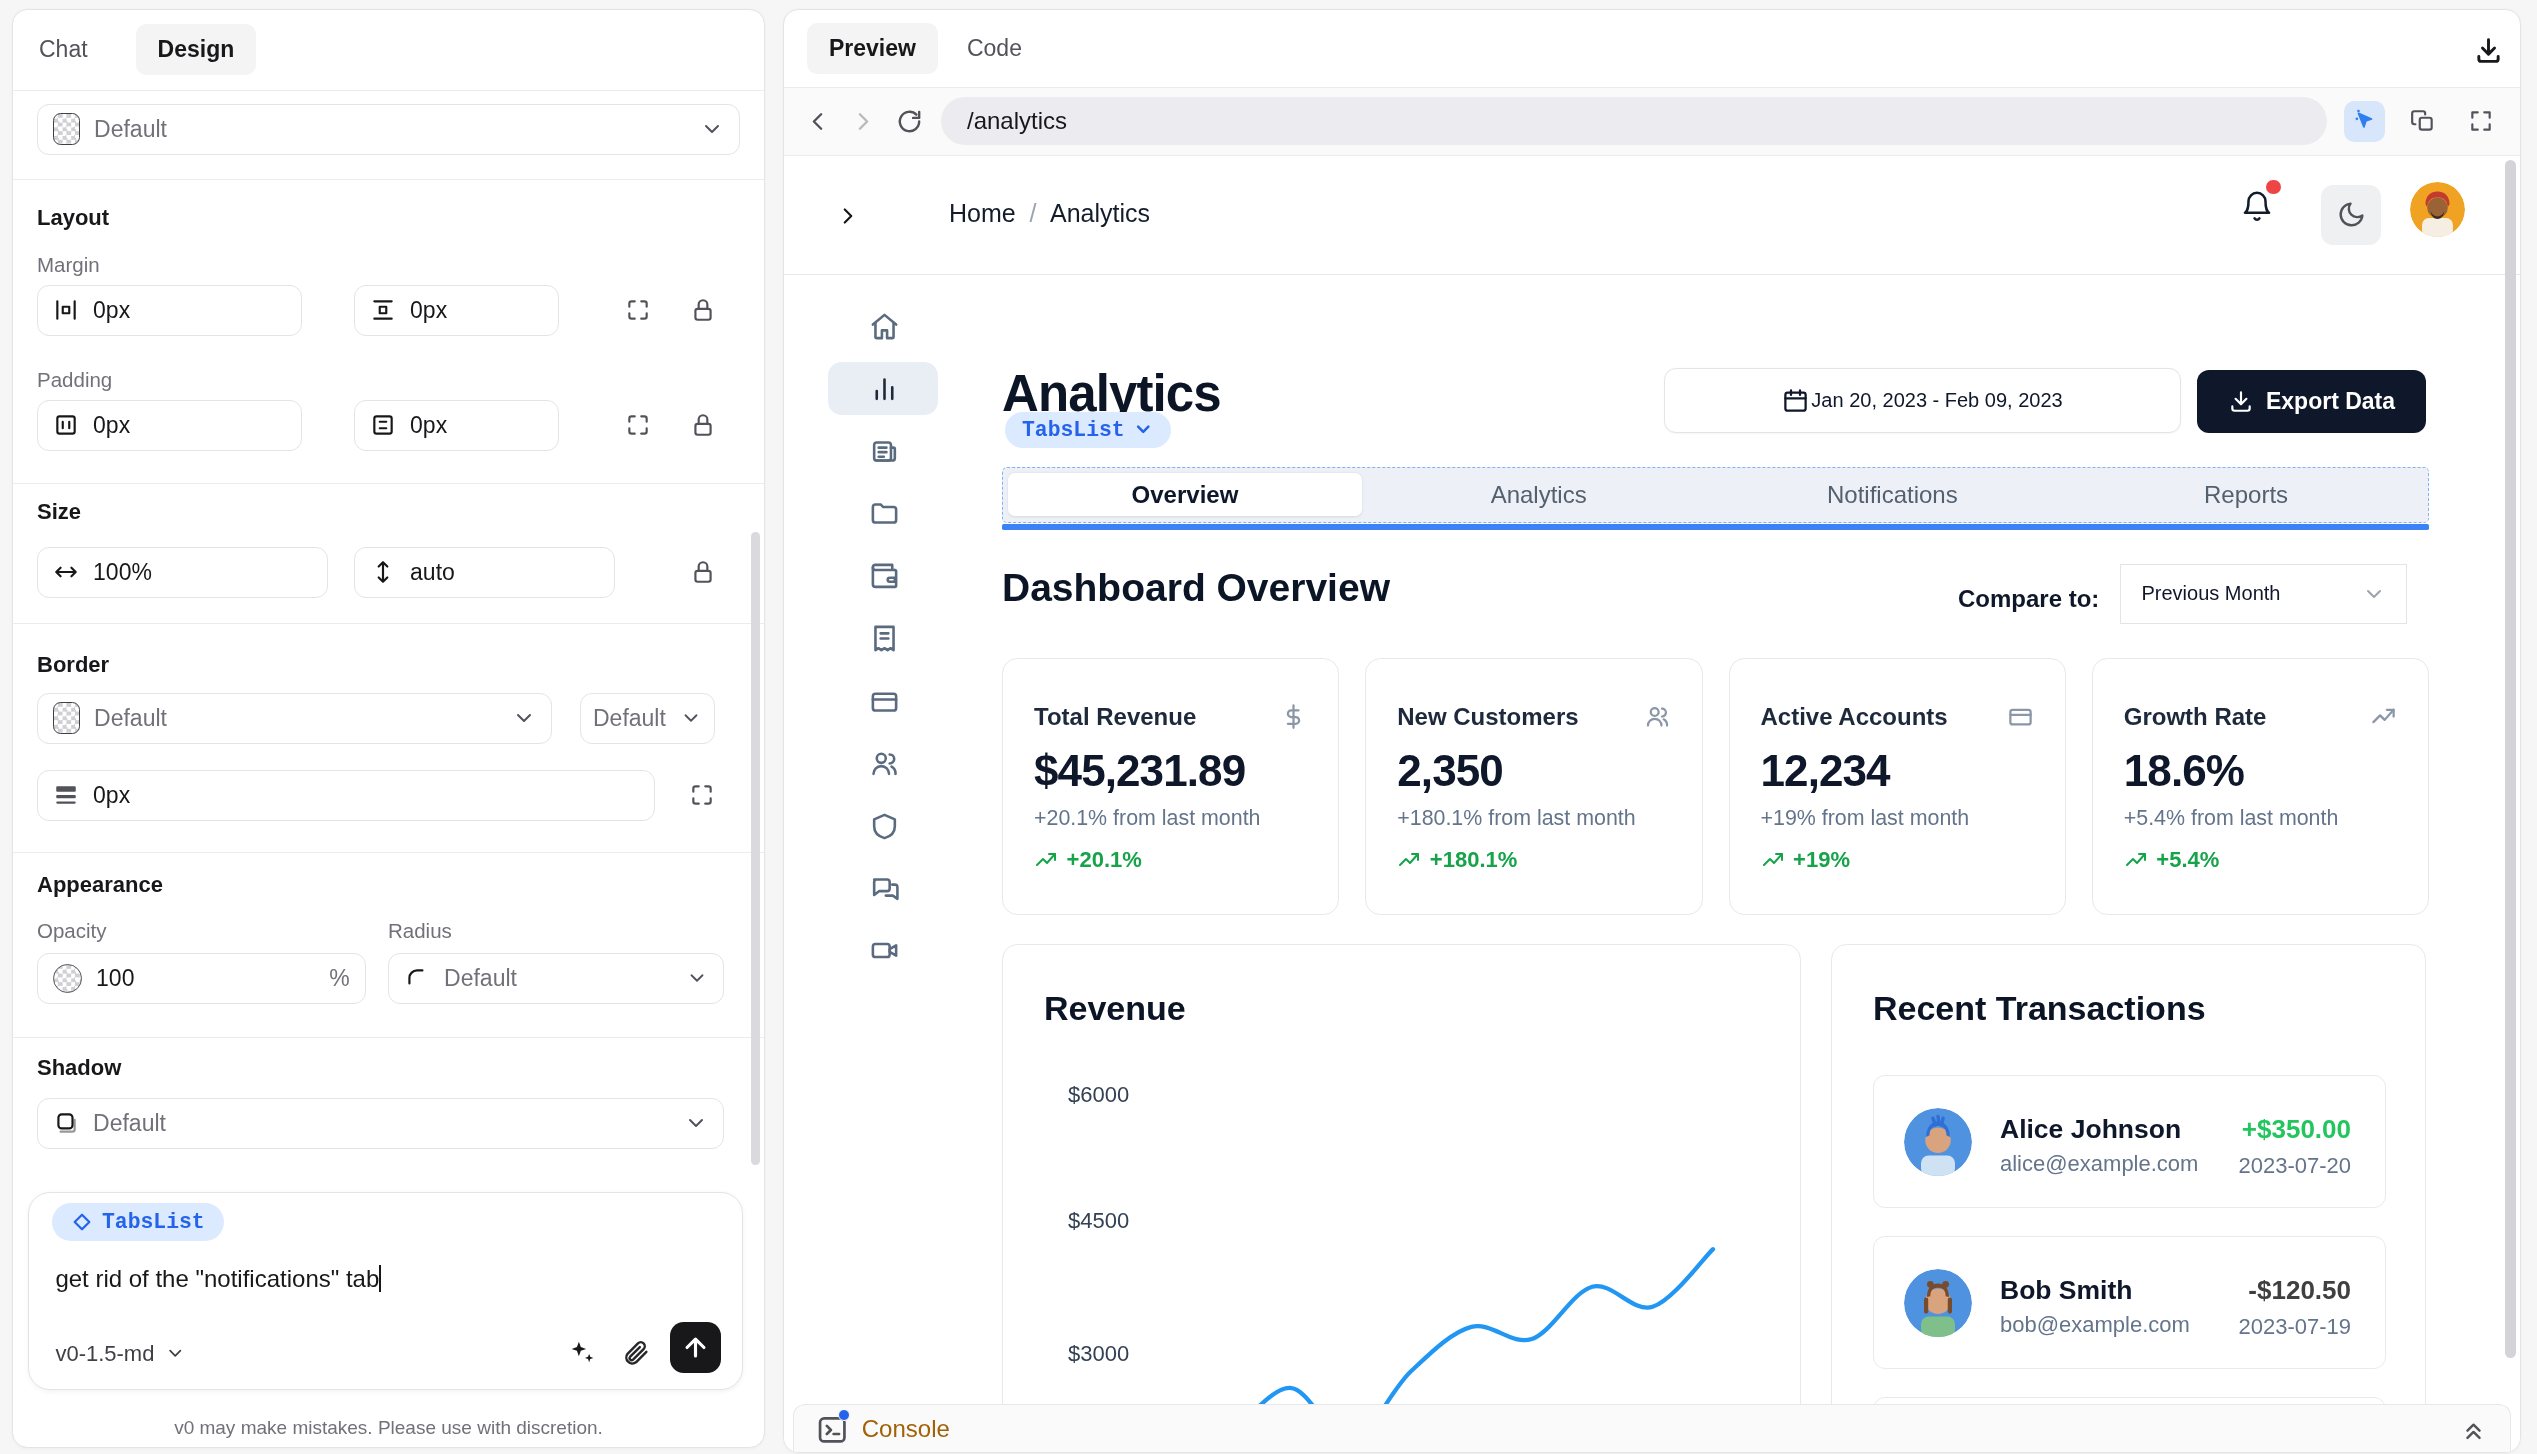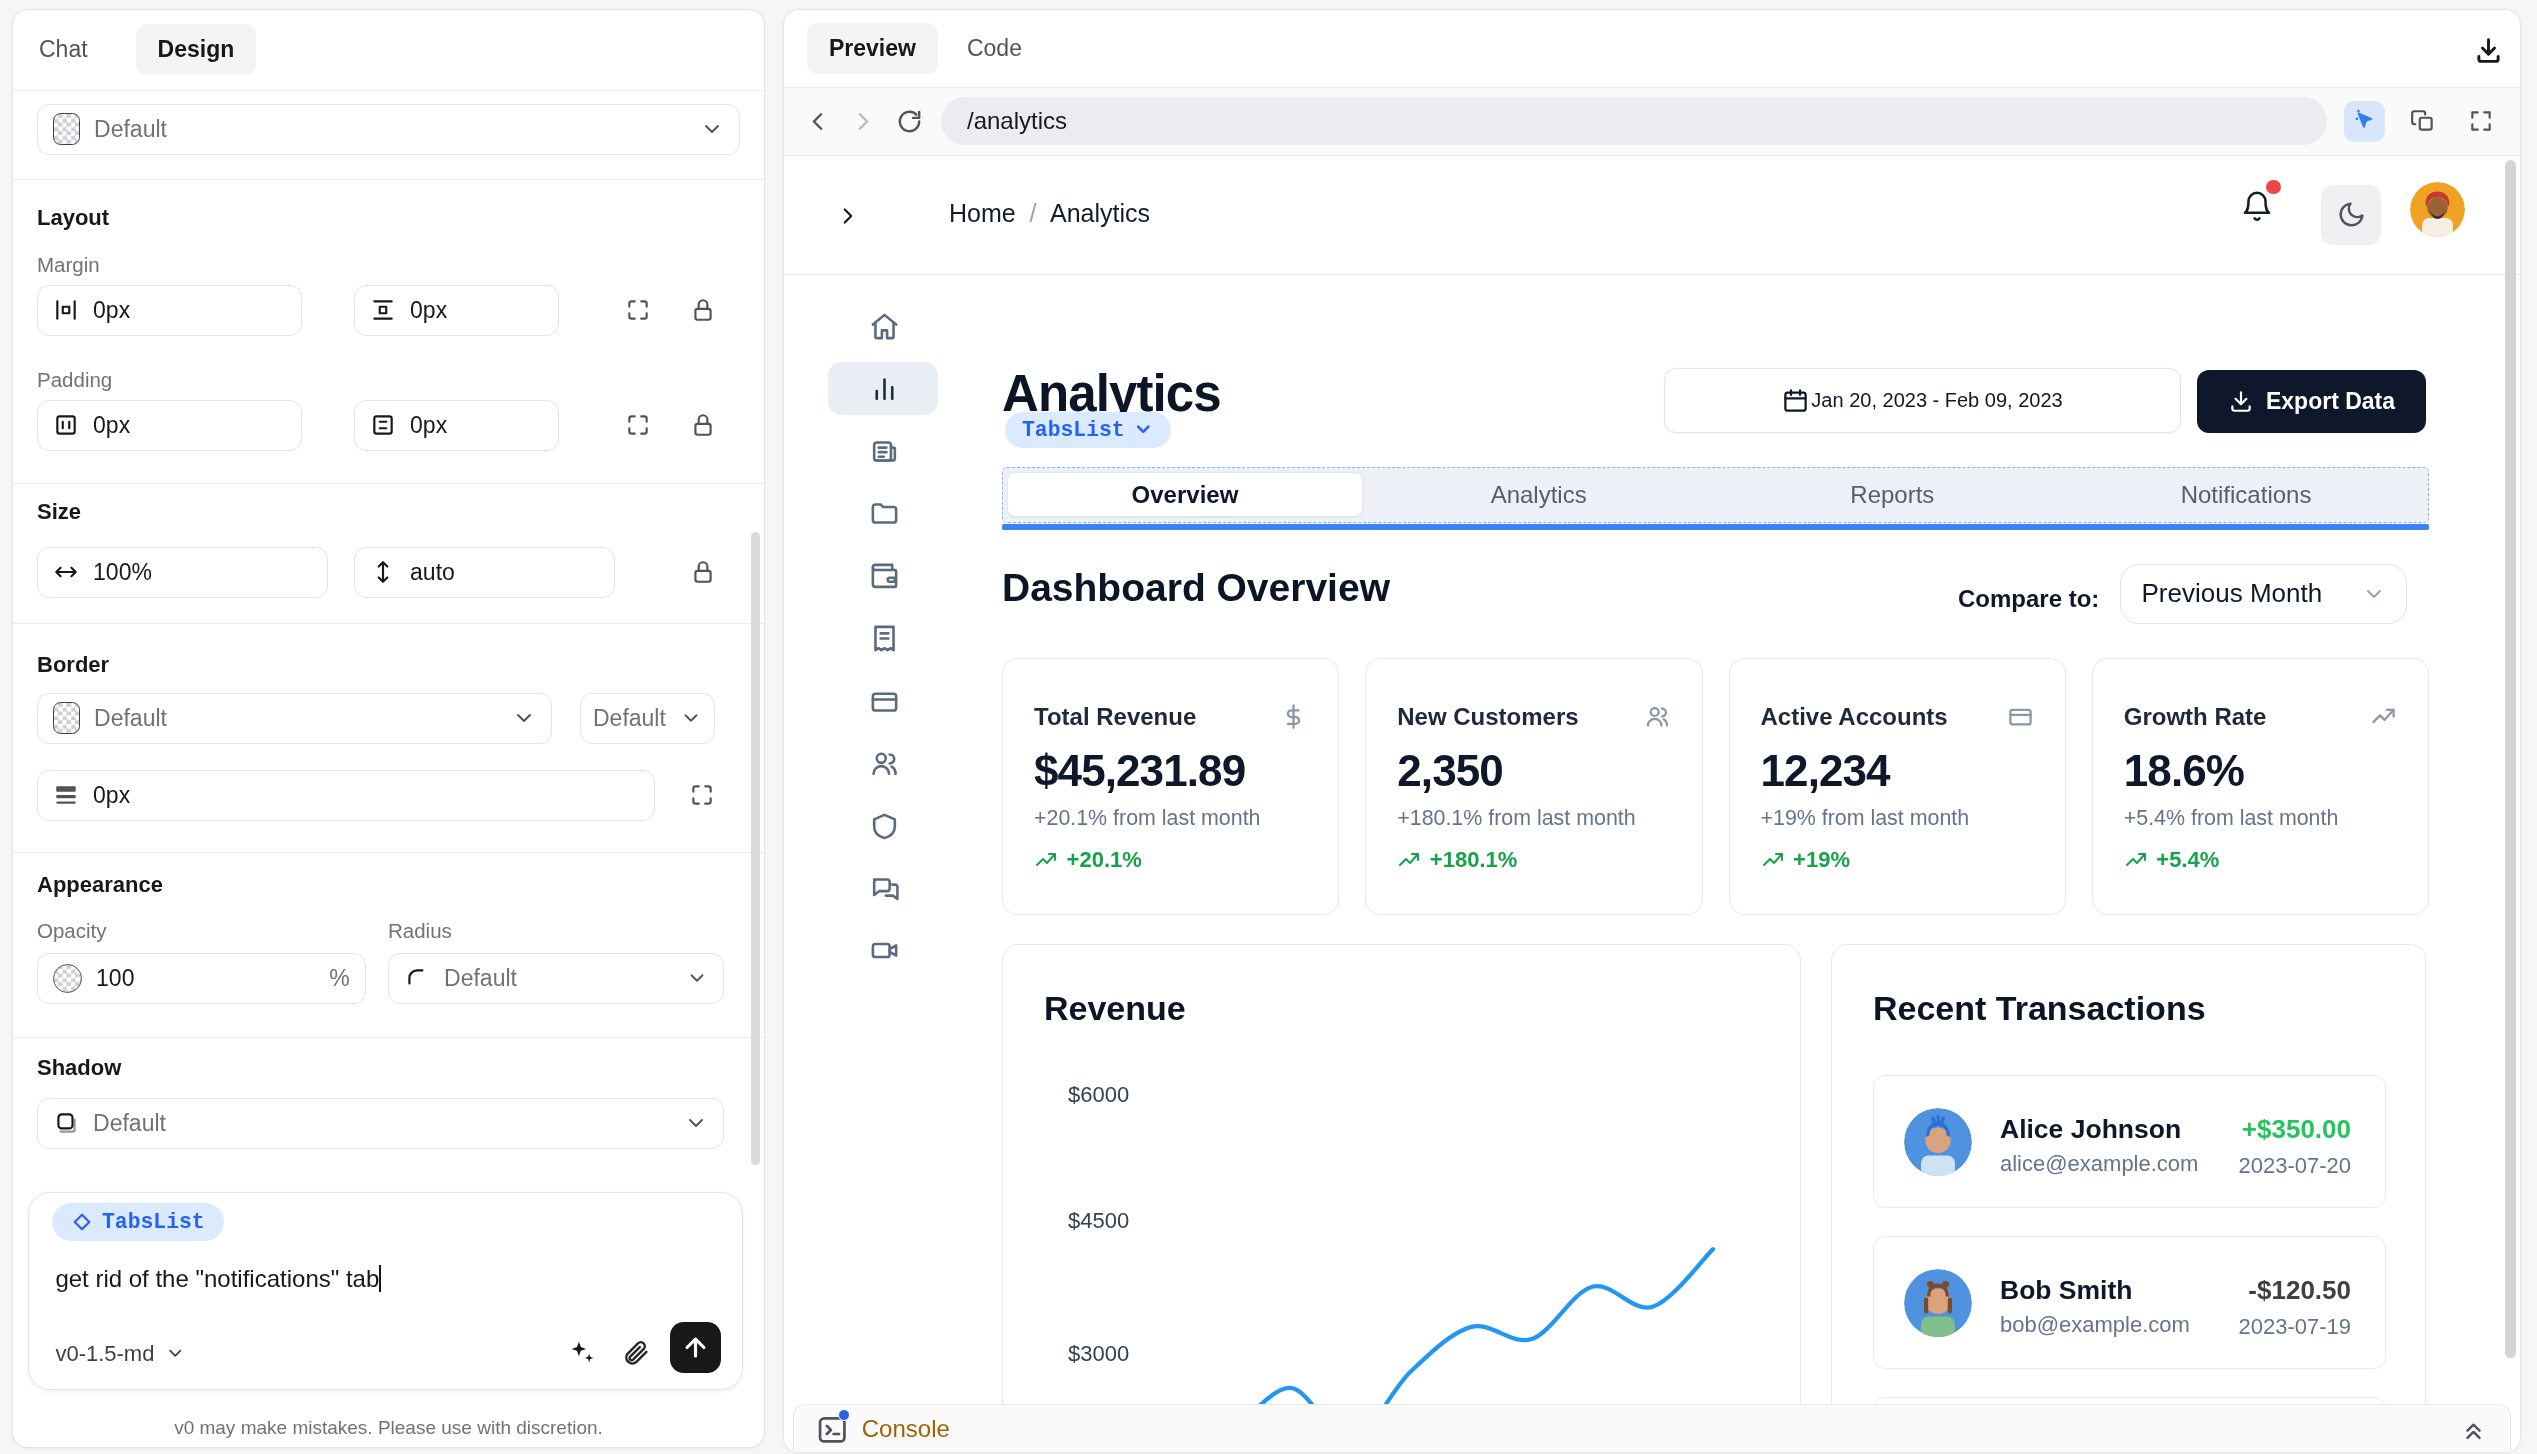--- a/index.html
+++ b/index.html
@@ -63,21 +63,21 @@
   .sel-badge { position:absolute; left:221px; top:137px; height:36px; background:#dbeafe; border-radius:18px; display:flex; align-items:center; gap:8.6px; padding:0 17px; color:#2563eb; font-family:"Liberation Mono", monospace; font-size:21.4px; font-weight:700; z-index:5; }
   .date-btn { position:absolute; left:880px; top:93px; width:517px; height:65px; background:#fff; border:0.9px solid #e4e4e7; border-radius:12px; display:flex; align-items:center; justify-content:center; gap:2px; font-size:20px; color:#0f172a; box-shadow:0 0.9px 1.7px rgba(0,0,0,.04); }
   .export-btn { position:absolute; left:1413px; top:95px; width:229px; height:63px; background:#0f172a; border-radius:12px; display:flex; align-items:center; justify-content:center; gap:12px; color:#fff; font-size:23px; font-weight:600; }
   .tabslist-wrap { position:absolute; left:218px; top:192px; width:1427px; }
   .tabslist { border:1.7px dashed #7fb3f7; background:#edf1f7; border-radius:5.1px; height:56px; display:flex; align-items:center; padding:5.1px; }
   .tabtrig { flex:1; height:43px; display:flex; align-items:center; justify-content:center; font-size:24px; color:#55606e; border-radius:6.8px; }
   .tabtrig.active { background:#fff; color:#0f172a; font-weight:600; box-shadow:0 0.9px 2.6px rgba(0,0,0,.1); }
   .sel-underline { height:6px; background:#3b82f6; margin-top:1.7px; border-radius:1.7px; }
   .sec-head { position:absolute; left:218px; top:291px; font-size:39px; font-weight:800; color:#0b1526; }
   .compare-label { position:absolute; left:1174px; top:310px; font-size:24px; font-weight:600; color:#0f172a; }
-  .compare-sel { position:absolute; left:1336px; top:289px; width:287px; height:60px; background:#fff; border:0.9px solid #e4e4e7; border-radius:19px; display:flex; align-items:center; padding:0 20.5px; font-size:26px; color:#0f172a; }
+  .compare-sel { position:absolute; left:1336px; top:289px; width:287px; height:60px; background:#fff; border:0.9px solid #e4e4e7; border-radius:0; display:flex; align-items:center; padding:0 20.5px; font-size:20px; color:#0f172a; }
   .stats { position:absolute; left:218px; top:383px; width:1427px; display:flex; gap:26px; }
   .stat-card { flex:1; height:257px; background:#fff; border:0.9px solid #e6e8ec; border-radius:15.4px; position:relative; padding:44px 31px 0 31px; }
   .stat-title-row { display:flex; align-items:center; justify-content:space-between; font-size:24px; font-weight:600; color:#1e293b; }
   .stat-ic { width:27px; height:27px; color:#8b97a6; }
   .stat-value { margin-top:15.4px; font-size:44px; font-weight:800; color:#0f172a; letter-spacing:-0.9px; }
   .stat-sub { margin-top:10.3px; font-size:21.4px; color:#64748b; }
   .stat-delta { margin-top:15.4px; display:flex; align-items:center; gap:8.6px; font-size:22px; font-weight:600; color:#16a34a; }
   .chart-card { position:absolute; left:218px; top:669px; width:799px; height:479px; background:#fff; border:0.9px solid #e6e8ec; border-radius:15.4px; overflow:hidden; }
   .card-h { position:absolute; left:41px; top:44px; font-size:34px; font-weight:800; color:#0b1526; }
   .ytick { position:absolute; left:65px; font-size:22px; color:#334155; }
@@ -462,22 +462,22 @@
       <svg class="ic" width="26" height="26" viewBox="0 0 24 24">
           <path d="M12 4v10M7 10l5 5 5-5M4 17v2a2 2 0 0 0 2 2h12a2 2 0 0 0 2-2v-2"></path>
         </svg>
       <span>Export Data</span>
     </div>
 
     <div class="tabslist-wrap">
       <div class="tabslist">
         <div class="tabtrig active">Overview</div>
         <div class="tabtrig">Analytics</div>
+        <div class="tabtrig">Notifications</div>
         <div class="tabtrig">Reports</div>
-        <div class="tabtrig">Notifications</div>
       </div>
       <div class="sel-underline"></div>
     </div>
 
     <div class="sec-head">Dashboard Overview</div>
     <div class="compare-label">Compare to:</div>
     <div class="compare-sel">
       <span>Previous Month</span>
       <svg class="ic chev" style="margin-left:auto; color:#9aa3af;" width="24" height="24" viewBox="0 0 24 24">
           <path d="M6 9l6 6 6-6"></path>

